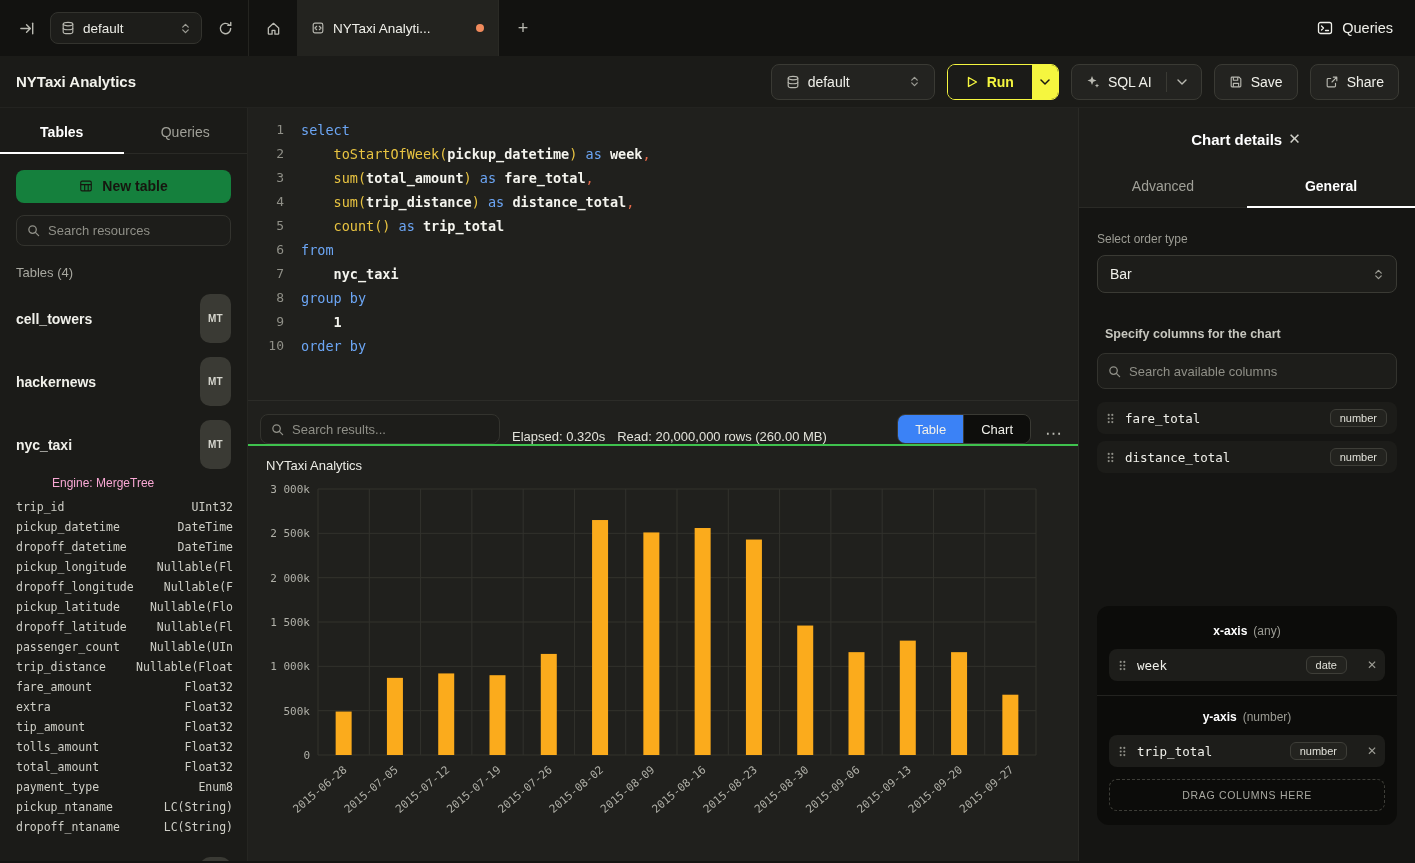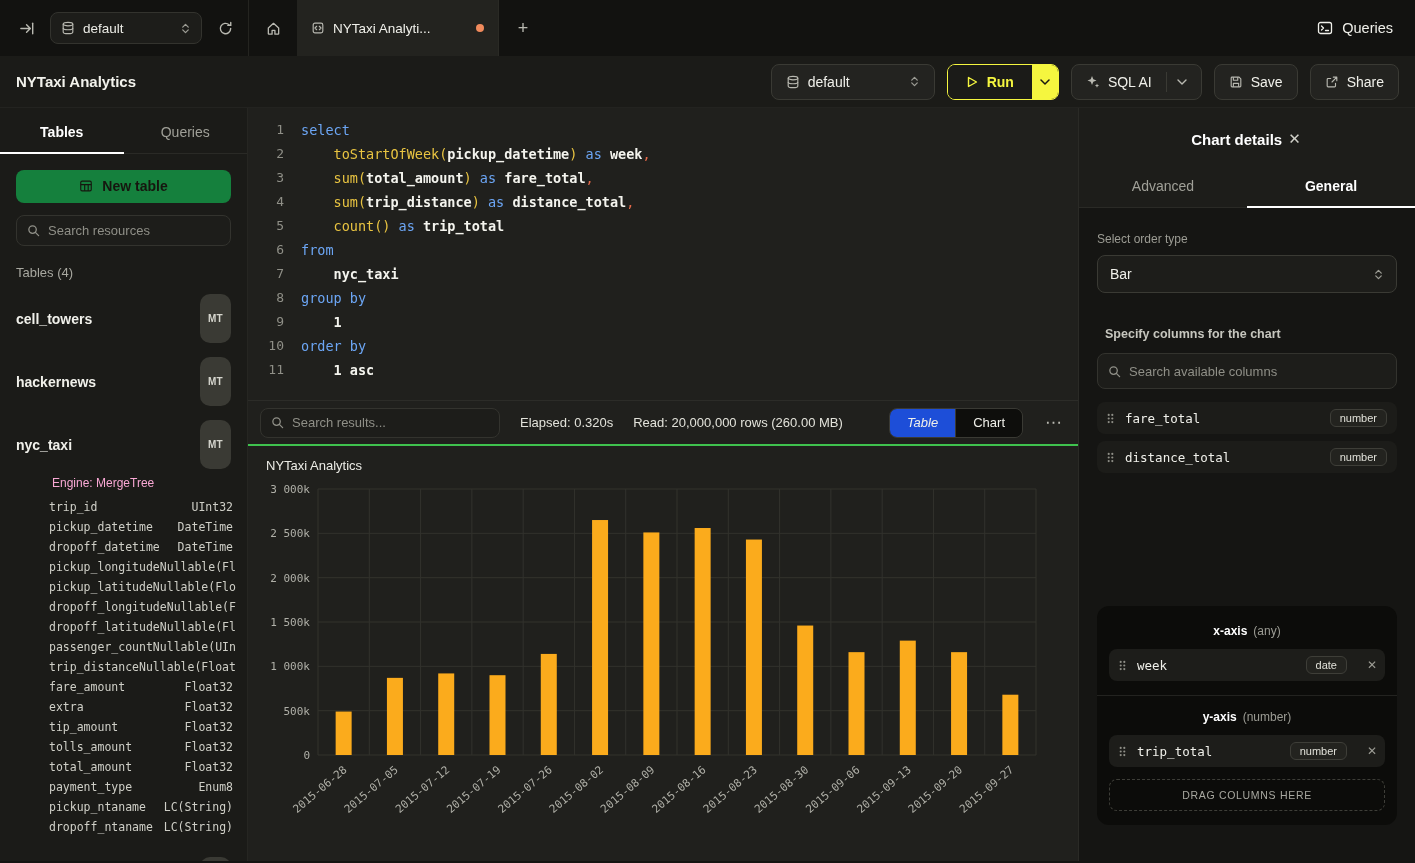--- a/index.html
+++ b/index.html
@@ -52,44 +52,44 @@
   .search-box { display:flex; align-items:center; gap:8px; height:34px; border:1px solid #33332e; background:#1d1d1a; border-radius:8px; padding:0 10px; color:#8f8f87; }
   .search-box input { flex:1; min-width:0; background:transparent; border:none; outline:none; color:#ecece6; font-size:13px; font-family:inherit; }
   .search-box input::placeholder { color:#8f8f87; }
   .sb-search { margin:0 16px; }
   .sb-section { margin:19px 16px 7px; font-size:13px; color:#a8a8a0; }
   #tables-list { overflow:hidden; }
   .tbl-row { display:flex; align-items:center; padding:7px 16px; cursor:pointer; }
   .tbl-name { font-size:14px; font-weight:600; color:#f0f0ea; }
   .tbl-badge { margin-left:auto; background:#3a3a34; color:#d6d6ce; font-size:10px; font-weight:700; padding:19px 8px; border-radius:10px; letter-spacing:0.3px; }
   .tbl-engine { padding:0 8px 7px; font-size:12px; color:#f9a8d4;margin-left:44px; }
-  .cols-wrap { padding-bottom:4px;margin-left:33px; }
+  .cols-wrap { padding-bottom:4px; }
   .cols-wrap + .tbl-row { margin-top:9px; }
   .tbl-col { display:flex; padding:3px 14px 3px 16px; font-family:"DejaVu Sans Mono", monospace; font-size:11.5px; color:#cfcfc7; cursor:pointer; }
   .tbl-col .ctype { margin-left:auto; }
 
   
   .main { flex:0 0 830px; display:flex; flex-direction:column; background:#20201d; border-right:1px solid #2a2a26; min-height:0; }
   .editor { flex:0 0 292px; padding-top:10px; overflow:hidden; font-family:"DejaVu Sans Mono", monospace; font-size:13.5px; cursor:text; }
   .ed-line { display:flex; height:24px; line-height:24px; }
   .ed-num { flex:0 0 36px; text-align:right; color:#8f8f87; font-size:13px; }
   .ed-code { padding-left:17px; white-space:pre; }
   .tk-kw { color:#6ca6f5; }
   .tk-fn { color:#e9c441; }
   .tk-id { color:#f4f4ee; font-weight:bold; }
   .tk-pl { color:#e8e8e0; }
   .tk-cm { color:#e86a4a; }
   .tk-nm { color:#f4f4ee; font-weight:bold; }
 
-  .results-bar { flex:0 0 44px; border-top:1px solid #2c2c28; display:flex; align-items:center; padding:0 14px 0 12px; gap:20px; }
+  .results-bar { flex:0 0 44px; border-top:1px solid #2c2c28; display:flex; align-items:flex-end; padding:0 14px 0 12px; gap:12px; }
   .results-bar .search-box { width:240px; height:30px; }
   .meta { font-size:13px; color:#e2e2da; white-space:nowrap; }
   .segmented { margin-left:auto; display:flex; border:1px solid #3a3a34; border-radius:8px; overflow:hidden; height:30px; }
   .seg { display:flex; align-items:center; padding:0 17px; font-size:13px; color:#f0f0ea; cursor:pointer; }
-  .seg-table { background:#1d4ed8; border-right:1px solid #3a3a34;font-style:italic; }
+  .seg-table { background:#3b82f6; border-right:1px solid #3a3a34; }
   .seg-chart { background:#0e0e0c; }
   .more-btn { color:#b9b9b1; font-size:17px; padding:0 2px; cursor:pointer; }
 
   .green-divider { flex:0 0 2px; background:#3fc24e; cursor:row-resize; }
 
   .chart-panel { flex:1; min-height:0; padding:10px 16px 0; display:flex; flex-direction:column; }
   .chart-title { font-size:13px; color:#ecece6; margin:2px 0 2px 2px; }
   #chart-svg { display:block; }
   #chart-svg .grid { stroke:#32322d; stroke-width:1; }
   #chart-svg .ytick, #chart-svg .xtick { fill:#b0b0a8; font-size:11px; font-family:"DejaVu Sans Mono", monospace; }
@@ -308,26 +308,26 @@
             </div>
             <div class="tbl-col">
               <span class="cname">dropoff_datetime</span>
               <span class="ctype">DateTime</span>
             </div>
             <div class="tbl-col">
               <span class="cname">pickup_longitude</span>
               <span class="ctype">Nullable(Fl</span>
             </div>
             <div class="tbl-col">
+              <span class="cname">dropoff_longitude</span>
+              <span class="ctype">Nullable(F</span>
+            </div>
+            <div class="tbl-col">
               <span class="cname">pickup_latitude</span>
               <span class="ctype">Nullable(Flo</span>
-            </div>
-            <div class="tbl-col">
-              <span class="cname">dropoff_longitude</span>
-              <span class="ctype">Nullable(F</span>
             </div>
             <div class="tbl-col">
               <span class="cname">dropoff_latitude</span>
               <span class="ctype">Nullable(Fl</span>
             </div>
             <div class="tbl-col">
               <span class="cname">passenger_count</span>
               <span class="ctype">Nullable(UIn</span>
             </div>
             <div class="tbl-col">
@@ -408,24 +408,20 @@
             <span class="ed-num">8</span>
             <span class="ed-code"><span class="tk-kw">group by</span></span>
           </div>
           <div class="ed-line">
             <span class="ed-num">9</span>
             <span class="ed-code"><span class="tk-pl">    </span><span class="tk-nm">1</span></span>
           </div>
           <div class="ed-line">
             <span class="ed-num">10</span>
             <span class="ed-code"><span class="tk-kw">order by</span></span>
-          </div>
-          <div class="ed-line">
-            <span class="ed-num">11</span>
-            <span class="ed-code"><span class="tk-pl">    </span><span class="tk-nm">1</span><span class="tk-pl"> </span><span class="tk-id">asc</span></span>
           </div>
         </div>
 
       <div class="results-bar">
         <div class="search-box">
           <span style="display:flex">
             <svg width="13" height="13" viewBox="0 0 14 14" fill="none" stroke="currentColor" stroke-width="1.4" stroke-linecap="round">
                 <circle cx="6" cy="6" r="4"></circle>
                 <path d="M9 9l3.5 3.5"></path>
               </svg>

